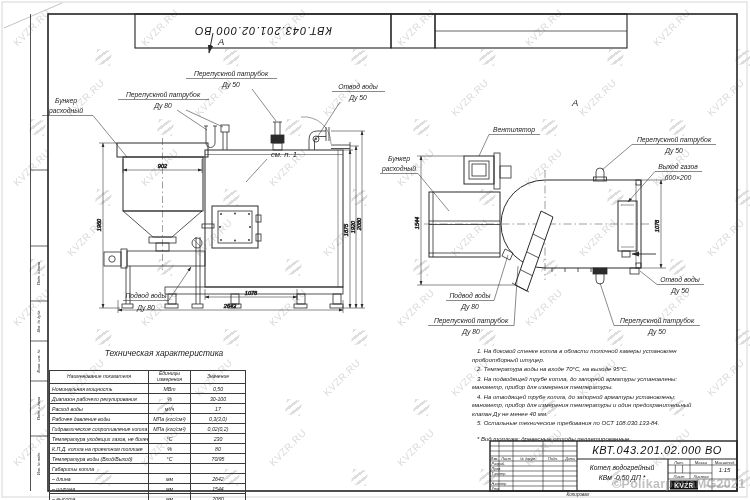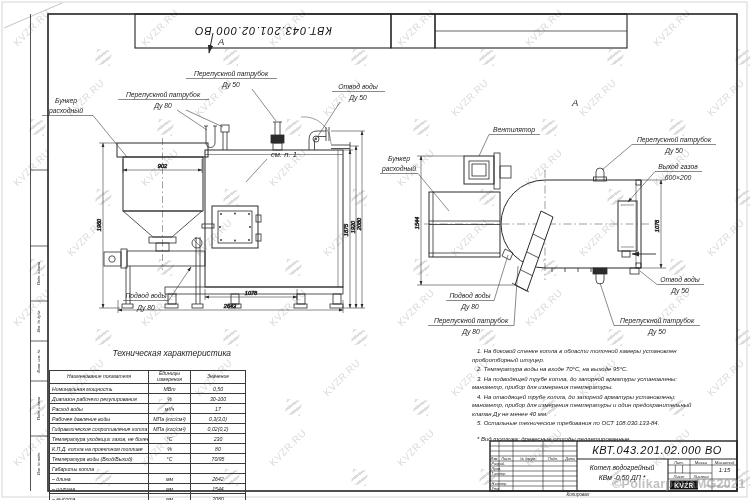--- a/index.html
+++ b/index.html
@@ -18,21 +18,21 @@
   .tt{font:italic 4.2px "Liberation Sans",sans-serif;fill:#222;}
   .tt2{font:italic 3.7px "Liberation Sans",sans-serif;fill:#222;}
   .doc{font:italic 11px "Liberation Sans",sans-serif;fill:#111;letter-spacing:.6px;}
   .nm{font:italic 6.8px "Liberation Sans",sans-serif;fill:#111;}
   .logo{font:bold 6.5px "Liberation Sans",sans-serif;fill:#fff;letter-spacing:.4px;}
   .cap{font:3px "Liberation Sans",sans-serif;fill:#8a8a8a;}
   #revnum{position:absolute;left:135px;top:14px;width:256px;height:34px;z-index:3;
           display:flex;align-items:center;justify-content:center;transform:rotate(180deg);
           font:italic 11px "Liberation Sans",sans-serif;color:#111;letter-spacing:1px;}
   #techtbl{position:absolute;left:49px;top:348px;width:182px;z-index:3;color:#222;}
-  #tt-title{font:italic 8.4px "Liberation Sans",sans-serif;text-align:right;margin-bottom:12px;padding-left:48px;}
+  #tt-title{font:italic 8.4px "Liberation Sans",sans-serif;text-align:center;margin-bottom:12px;padding-left:48px;}
   #techtbl table{border-collapse:collapse;width:181px;table-layout:fixed;}
   #techtbl th,#techtbl td{border:0.6px solid #3a3a3a;font:italic 5.2px "Liberation Sans",sans-serif;
         padding:0 2px;height:9px;overflow:hidden;white-space:nowrap;}
   #techtbl th{font-size:5px;text-align:center;height:12px;white-space:normal;line-height:1.15;}
   td.c{text-align:center;}
   #notes{position:absolute;left:472px;top:347px;width:235px;z-index:3;
          font:italic 6px "Liberation Sans",sans-serif;color:#222;line-height:1.42;}
   .note{text-indent:5px;margin:0 0 1px 0;}
   .footnote{margin-top:7px;text-indent:5px;}
   #copyr{position:absolute;left:612px;top:477px;width:140px;z-index:4;

